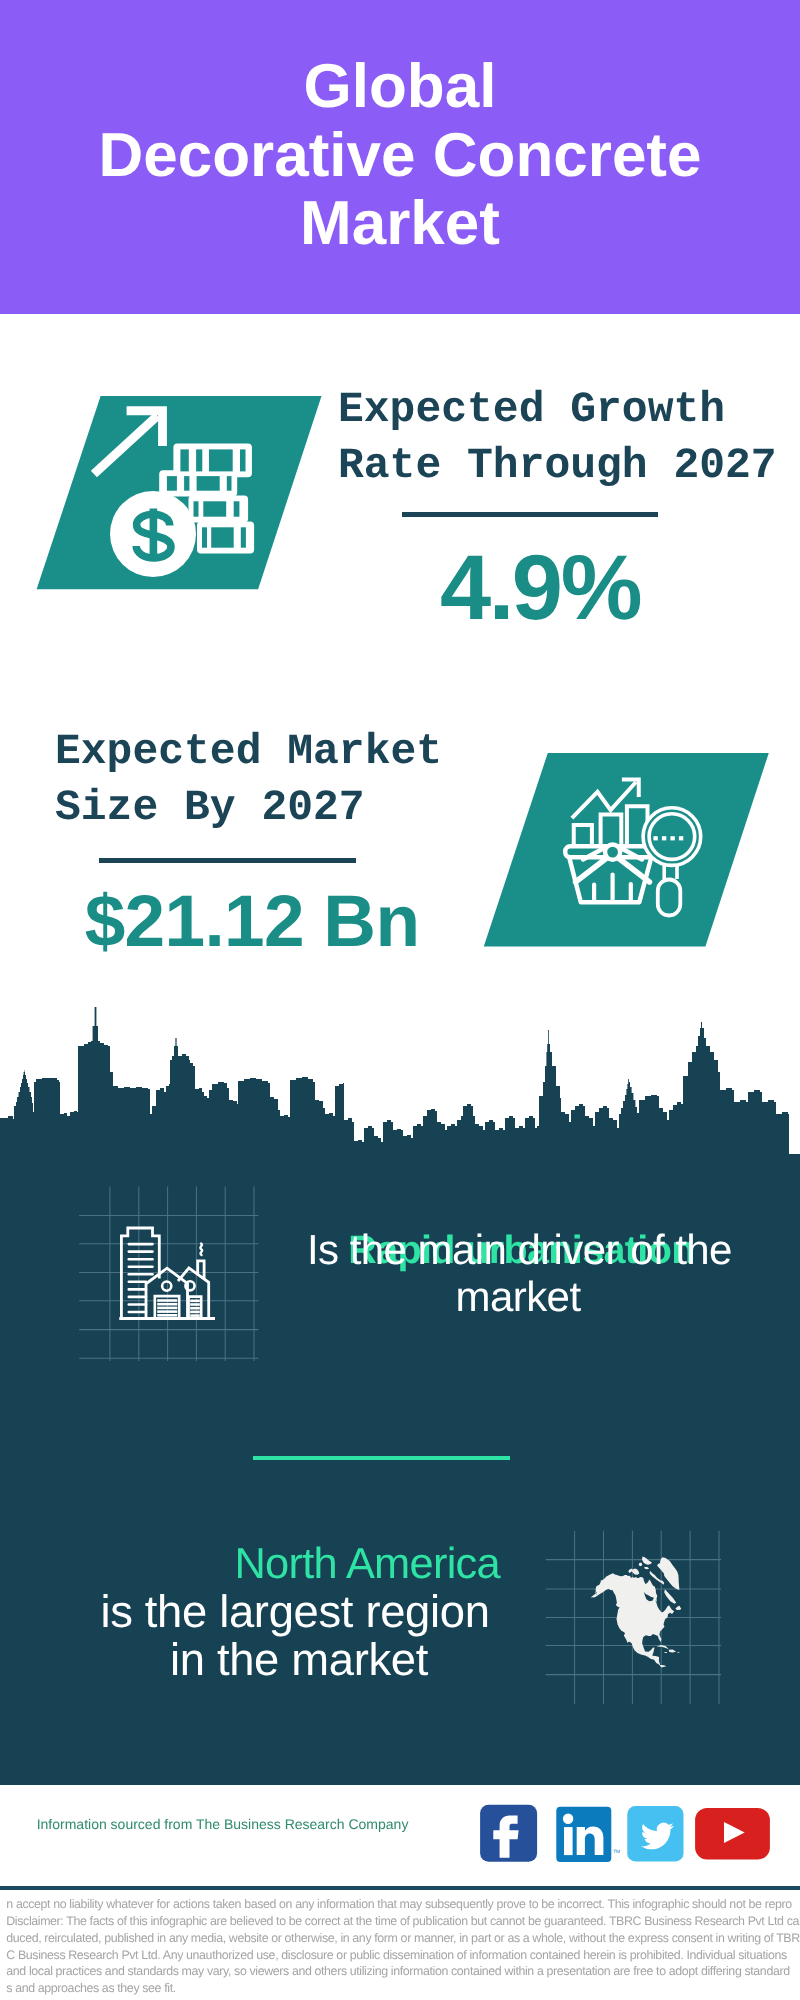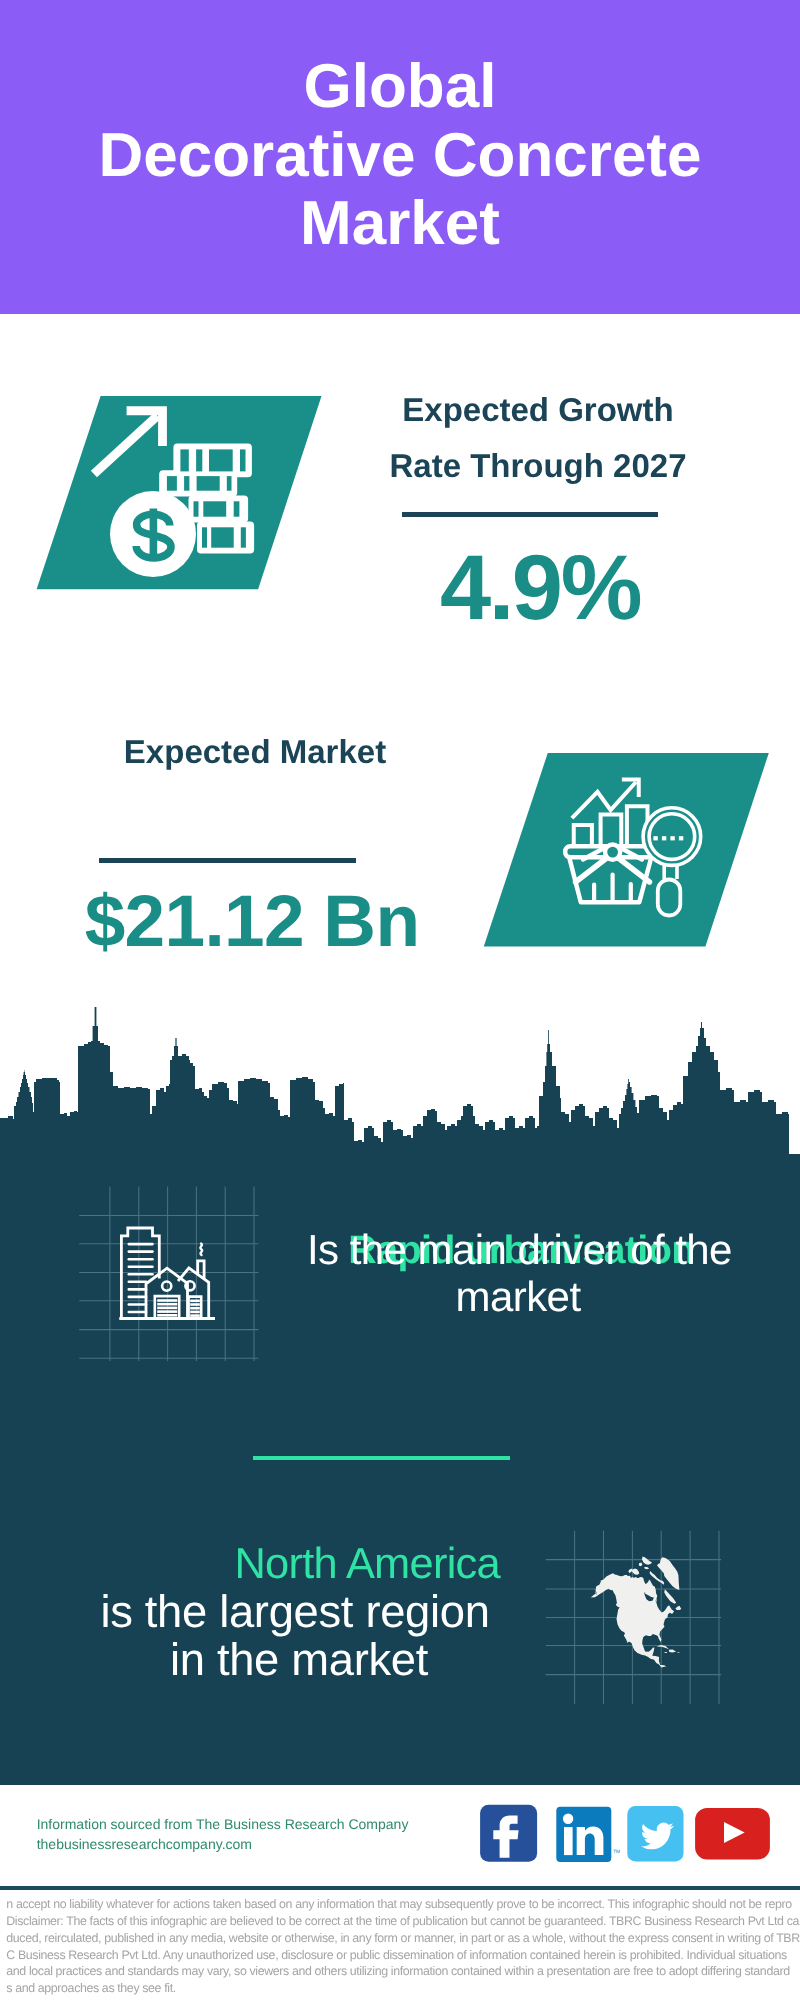--- a/index.html
+++ b/index.html
@@ -5,21 +5,21 @@
   html,body{margin:0;padding:0;}
   body{width:800px;height:2000px;background:#ffffff;font-family:"Liberation Sans",sans-serif;overflow:hidden;-webkit-font-smoothing:antialiased;text-rendering:geometricPrecision;}
   .page{position:relative;width:800px;height:2000px;overflow:hidden;background:#fff;}
 
   
   .hdr{position:absolute;left:0;top:0;width:800px;height:314px;background:#8b5cf6;}
   .hdr-title{position:absolute;left:0;top:53px;width:800px;text-align:center;color:#ffffff;
     font-weight:bold;font-size:62px;line-height:68.7px;}
 
   
-  .stat-head{color:#1b4456;font-weight:bold;font-size:33px;line-height:56px;text-align:center;white-space:nowrap;}
+  .stat-head{color:#1b4456;font-weight:bold;font-size:43px;line-height:56px;white-space:nowrap;font-family:Liberation Mono, monospace;}
   .rule{height:5px;background:#1b4456;}
   .stat-val{color:#1a8d86;font-weight:bold;text-align:center;white-space:nowrap;}
 
   
   .dark{position:absolute;left:0;width:800px;background:#164254;}
   .h-green{color:#2fe3a5;font-weight:bold;font-size:39.5px;line-height:47px;text-align:center;white-space:nowrap;letter-spacing:-0.63px;margin-top:48px;}
   .h-white{color:#ffffff;font-size:42px;line-height:47px;text-align:center;white-space:nowrap;letter-spacing:-0.56px;}
   .h-green2{color:#2fe3a5;font-weight:normal;font-size:43.4px;line-height:47px;text-align:right;white-space:nowrap;letter-spacing:-0.72px;}
   .h-white2{color:#ffffff;font-size:45.4px;line-height:47px;text-align:center;white-space:nowrap;letter-spacing:-0.33px;}
 
@@ -129,20 +129,21 @@
           <rect x="192.4" y="86.2" width="4.4" height="4.2"></rect>
           <rect x="200.9" y="86.2" width="4.4" height="4.2"></rect>
         </g>
         <path d="M186.2,115.5 V129.0 M199.0,115.5 V129.0" fill="none" stroke="#ffffff" stroke-width="3.6"></path>
         <rect x="179.8" y="129.5" width="22.5" height="36" rx="11.2" fill="#1a8f8a" stroke="#ffffff" stroke-width="3.8"></rect>
       </g>
     </svg>
     <div style="position:absolute;left:55px;top:724px;width:400px;">
       <div class="stat-head">
         <div>Expected Market</div>
+        <div>Size By 2027</div>
       </div>
     </div>
     <div class="rule" style="position:absolute;left:99px;top:858px;width:257px;"></div>
     <div class="stat-val" style="position:absolute;left:52px;top:884px;width:400px;font-size:73px;line-height:76px;letter-spacing:-0.7px;">$21.12 Bn</div>
   </div>
 
   <div class="dark" style="top:1154px;height:631px;"></div>
   <svg width="800" height="157" viewBox="0 0 800 157" style="position:absolute;left:0;top:1003px;">
     <path fill="#164254" d="M0,157 L0,115 L8,115 L8,113 L13,113 L13,116 L14,116 L14,103 L16,103 L16,99 L17,99 L17,94 L18.5,94 L18.5,89 L20,89 L20,84 L21,84 L21,80 L22,80 L22,76 L23,76 L23,72 L23.6,72 L23.6,69 L24,69 L24,67 L24.4,67 L24.4,69 L25,69 L25,72 L26,72 L26,76 L27,76 L27,80 L28,80 L28,84 L29.5,84 L29.5,89 L31,89 L31,94 L32,94 L32,100 L33,100 L33,109 L34,109 L34,79 L36,79 L36,76 L42,76 L42,75 L50,75 L50,75 L57,75 L57,77 L59,77 L59,79 L60,79 L60,111 L64,111 L64,110 L67,110 L67,113 L70,113 L70,109 L74,109 L74,108 L77,108 L77,109 L78,109 L78,43 L84,43 L84,41 L88,41 L88,39 L91,39 L91,38 L92.6,38 L92.6,23 L94.6,23 L94.6,4 L96.4,4 L96.4,23 L98,23 L98,38 L100,38 L100,40 L104,40 L104,42 L108,42 L108,43 L110,43 L110,69 L113,69 L113,83 L118,83 L118,85 L124,85 L124,84 L130,84 L130,85 L136,85 L136,84 L142,84 L142,85 L148,85 L148,86 L150,86 L150,111 L152,111 L152,103 L156,103 L156,87 L160,87 L160,85 L164,85 L164,89 L166,89 L166,83 L169,83 L169,81 L170,81 L170,57 L172,57 L172,53 L174,53 L174,43 L175.4,43 L175.4,35 L176.6,35 L176.6,43 L178,43 L178,53 L182,53 L182,51 L186,51 L186,53 L189,53 L189,57 L190,57 L190,60 L193,60 L193,63 L195,63 L195,86 L199,86 L199,85 L202,85 L202,89 L204,89 L204,93 L207,93 L207,95 L209,95 L209,87 L212,87 L212,81 L218,81 L218,79 L224,79 L224,80 L227,80 L227,85 L229,85 L229,97 L233,97 L233,98 L237,98 L237,101 L238,101 L238,78 L244,78 L244,76 L250,76 L250,75 L256,75 L256,76 L262,76 L262,78 L268,78 L268,80 L270,80 L270,94 L274,94 L274,96 L278,96 L278,107 L280,107 L280,113 L284,113 L284,112 L288,112 L288,114 L290,114 L290,77 L296,77 L296,75 L302,75 L302,74 L308,74 L308,76 L313,76 L313,79 L315,79 L315,97 L319,97 L319,98 L323,98 L323,105 L325,105 L325,111 L329,111 L329,110 L333,110 L333,113 L335,113 L335,83 L339,83 L339,81 L343,81 L343,80 L344,80 L344,117 L348,117 L348,115 L352,115 L352,119 L354,119 L354,138 L358,138 L358,137 L362,137 L362,139 L364,139 L364,125 L368,125 L368,123 L372,123 L372,125 L374,125 L374,133 L378,133 L378,135 L381,135 L381,139 L383,139 L383,119 L387,119 L387,117 L391,117 L391,119 L393,119 L393,127 L397,127 L397,126 L401,126 L401,127 L403,127 L403,133 L407,133 L407,132 L411,132 L411,135 L413,135 L413,123 L417,123 L417,121 L421,121 L421,123 L423,123 L423,113 L427,113 L427,107 L431,107 L431,106 L435,106 L435,108 L437,108 L437,119 L441,119 L441,121 L445,121 L445,127 L447,127 L447,123 L451,123 L451,121 L455,121 L455,123 L457,123 L457,117 L461,117 L461,113 L463,113 L463,103 L467,103 L467,101 L471,101 L471,103 L473,103 L473,113 L475,113 L475,121 L479,121 L479,123 L483,123 L483,127 L485,127 L485,119 L489,119 L489,117 L493,117 L493,119 L495,119 L495,127 L499,127 L499,125 L503,125 L503,127 L505,127 L505,115 L509,115 L509,113 L513,113 L513,115 L515,115 L515,125 L519,125 L519,123 L523,123 L523,125 L525,125 L525,115 L529,115 L529,113 L533,113 L533,115 L535,115 L535,125 L537,125 L537,123 L539,123 L539,93 L543,93 L543,79 L545,79 L545,63 L546.4,63 L546.4,49 L547.2,49 L547.2,41 L548.2,41 L548.2,27 L549,27 L549,41 L550,41 L550,49 L552,49 L552,63 L556,63 L556,83 L560,83 L560,95 L561,95 L561,109 L565,109 L565,111 L569,111 L569,119 L571,119 L571,107 L575,107 L575,103 L579,103 L579,101 L583,101 L583,103 L585,103 L585,113 L589,113 L589,115 L593,115 L593,123 L595,123 L595,109 L599,109 L599,105 L603,105 L603,103 L607,103 L607,105 L609,105 L609,115 L613,115 L613,117 L617,117 L617,125 L619,125 L619,111 L621,111 L621,105 L623,105 L623,98 L625,98 L625,92 L626.4,92 L626.4,86 L627.4,86 L627.4,81 L628.2,81 L628.2,76 L629,76 L629,79 L630,79 L630,84 L631.6,84 L631.6,90 L633.4,90 L633.4,97 L635.4,97 L635.4,104 L637,104 L637,110 L639,110 L639,97 L645,97 L645,93 L651,93 L651,92 L657,92 L657,93 L659,93 L659,105 L663,105 L663,109 L667,109 L667,117 L669,117 L669,107 L673,107 L673,102 L677,102 L677,99 L681,99 L681,101 L683,101 L683,73 L688,73 L688,59 L692,59 L692,49 L696,49 L696,43 L698,43 L698,33 L700,33 L700,25 L701,25 L701,19 L702,19 L702,25 L704,25 L704,35 L706,35 L706,43 L710,43 L710,49 L714,49 L714,57 L718,57 L718,69 L720,69 L720,87 L726,87 L726,85 L732,85 L732,87 L734,87 L734,99 L740,99 L740,97 L746,97 L746,99 L748,99 L748,89 L754,89 L754,87 L760,87 L760,89 L762,89 L762,99 L768,99 L768,97 L774,97 L774,99 L776,99 L776,111 L782,111 L782,109 L788,109 L788,111 L789,111 L789,151 L800,151 L800,151 L800,151 L800,157 Z"></path>
   </svg>
@@ -230,21 +231,20 @@
       <path fill="#f0f0ee" d="M49.5,64.6 L50.7,65.3 L50.4,67.7 L51.4,70.2 L51.2,67.1 L50.7,64.3 L51.3,61.3 L54.3,59.8 L56,56.4 L55,56.1 L58.5,54.6 L61.4,51.6 L65.1,49.4 L68,48.2 L69.8,49.4 L72,50.1 L73.8,50.7 L76.1,51.3 L77.9,50.9 L79.8,50.1 L81.9,50.1 L82.7,51 L84.9,50.7 L86,53.1 L87.1,51.9 L88.9,52.7 L91.1,52.1 L92.1,53.1 L93.3,53.1 L95.5,51.9 L97.2,52.2 L98.3,53.1 L99,56.1 L100.4,59.1 L101.9,58.3 L103.3,56.8 L104.1,54.6 L105.5,56.1 L107,59.1 L108.3,60.9 L109.7,61.4 L110.8,65 L111,68 L112.3,71 L111.6,73.2 L111.7,77.2 L108.6,72.5 L106.2,72 L103.8,70.5 L100.7,69 L99,66.8 L99.8,70.2 L101.4,74.3 L104.3,76.2 L107.5,75.8 L109,72.5 L111.4,77.7 L112.6,81.7 L114.4,84.7 L116.7,87.4 L118.8,86.6 L120.5,84.4 L122.4,81.4 L124.1,80.2 L126.7,84.4 L129.1,86.2 L127.1,88.9 L125,87.7 L123,89.2 L122.4,92.7 L120.3,93.8 L119.6,95.6 L119,97.8 L118.5,99.3 L119.5,101.8 L117.4,104.1 L115.1,106.4 L114.4,109.7 L116.4,114.5 L115.6,116.9 L113.6,113.4 L112.9,110.9 L110.6,110 L107.9,109.1 L105.8,110.9 L103.7,110.9 L100.9,110.3 L98.3,112.1 L97.4,115.4 L97.2,118.7 L100.1,126.4 L103.6,126.7 L105.9,124.9 L108.1,122.4 L109.5,122.8 L108.5,126.9 L107.3,130.7 L110.7,130.9 L114.1,132.1 L113.9,135.8 L115.2,140.1 L119.4,140.3 L121.5,141.8 L120.1,141.5 L116.5,142.5 L114,139.5 L111.3,138 L109.1,134.8 L105.5,133.7 L103.1,132.1 L100.1,130.6 L96.6,129.8 L92.5,127.9 L89.7,125.4 L88.1,122.4 L86.5,117.9 L83.8,116.4 L82.6,117.9 L81.2,114.5 L78.8,110.5 L80.1,108.2 L78.8,107 L76.4,105.8 L74.4,103.2 L72.6,99.6 L71.5,94.1 L72.4,88.9 L73.2,84.4 L74.8,82.2 L72.9,80.2 L71.9,77.7 L71.2,73.7 L70.4,70.2 L68.8,67.7 L67.7,65.3 L65.4,65 L63.6,63.8 L60.9,65 L57.9,67.3 L55.2,68.7 L50.8,71.7 L48.8,72.5 L47.5,72.2 L45.7,72.5 L49,69.8 L51.9,67.7 L49.5,64.6 Z M134.4,65 L131,63.8 L127.6,61.3 L124.4,57.6 L121.4,53.8 L119.3,50.9 L118.9,48.6 L116.7,45.7 L114,42.7 L112.1,40.4 L113,38.9 L114.9,38.2 L115.3,36 L116.1,33.7 L117.4,32.2 L120.6,33 L124.8,36 L127.3,39.7 L130.2,43.4 L132.2,46.4 L133.4,50.1 L133.6,53.1 L133.7,56.8 L134,60.6 L134.4,65 Z M118,56.1 L115.4,55.3 L112.3,53.1 L109.7,50.1 L107.1,47.9 L104.9,45.7 L104.7,48.6 L106.8,50.9 L108.7,52.4 L111.1,54.6 L114,56.4 L116.6,57.9 L118.6,59.8 L119.2,58.3 L118,56.1 Z M87.5,44.5 L90,43.4 L92.1,44.2 L93.7,46.4 L94.3,48.6 L92.5,49.8 L89.9,49.4 L88.2,47.9 L87,46.4 L87.5,44.5 Z M83.9,44.9 L86.4,43.4 L87.6,44.9 L86.3,47.1 L84.4,47.9 L83.4,46.4 L83.9,44.9 Z M97.5,31.5 L99.7,32.2 L101.8,33.7 L104.4,36 L107,37.5 L105.6,38.9 L103,39.7 L100.5,38.9 L98.5,37.5 L97,34.5 L97.5,31.5 Z M94,38.2 L96.3,37.5 L97.4,39.7 L95.8,41.2 L93.8,40.4 L94,38.2 Z M99.2,41.9 L102.2,41.9 L104.2,43.4 L102.1,44.2 L99.8,43.7 L99.2,41.9 Z M130.4,83.6 L132.3,81.7 L134.5,80.7 L136.3,83.9 L134.5,85.1 L131.8,85.1 L130.4,83.6 Z M119.9,64.3 L123.4,68 L128.2,73.2 L131.2,77.7 L129.5,78.7 L125.3,76.2 L121.2,71 L119.2,67.3 L119.9,64.3 Z M111.5,121.5 L115.9,119.9 L120.5,121 L124,124.3 L120.1,122.8 L116.6,121.8 L111.5,121.5 Z M123.7,124.8 L127.7,124.6 L131.1,126.7 L127.5,127.5 L124.3,127 L123.7,124.8 Z M119.4,126.9 L122,127 L121.9,127.9 L119.5,127.7 L119.4,126.9 Z M132.3,126.9 L134.3,127 L134.4,127.7 L132.4,127.6 L132.3,126.9 Z M71.3,78.4 L73.7,78.7 L74.7,82.5 L72.7,81.7 L70.9,79.9 L71.3,78.4 Z"></path>
     </svg>
     <div class="h-green2" style="position:absolute;left:100.0px;top:1540.5px;width:400px;">North America</div>
     <div class="h-white2" style="position:absolute;left:95.0px;top:1587.5px;width:400px;">is the largest region</div>
     <div class="h-white2" style="position:absolute;left:99px;top:1636px;width:400px;">in the market</div>
   </div>
 
   <div>
     <div style="position:absolute;left:36.7px;top:1815.0px;">
       <div class="src-txt">Information sourced from The Business Research Company</div>
-      <div class="src-txt">thebusinessresearchcompany.com</div>
     </div>
     <svg width="300" height="70" viewBox="0 0 300 70" style="position:absolute;left:475px;top:1800px;">
       <g>
         <rect x="5.1" y="4.8" width="57" height="57" rx="8.5" fill="#27509b"></rect>
         <path d="M42.6,15.6 h-8.0 c-5.8,0 -10.0,4.0 -10.0,9.8 v4.9 h-6.3 v9.0 h6.3 v18.5 h9.9 v-18.5 h8.1 l1.0,-9.0 h-9.1 v-4.2 c0,-1.4 0.9,-2.3 2.3,-2.3 h5.8 Z" fill="#ffffff"></path>
       </g>
       <g>
         <rect x="81.3" y="6.8" width="55" height="55.3" rx="4" fill="#0b7bbd"></rect>
         <circle cx="93.1" cy="18.8" r="5.2" fill="#ffffff"></circle>
         <rect x="89.0" y="27.1" width="8.6" height="28" fill="#ffffff"></rect>

